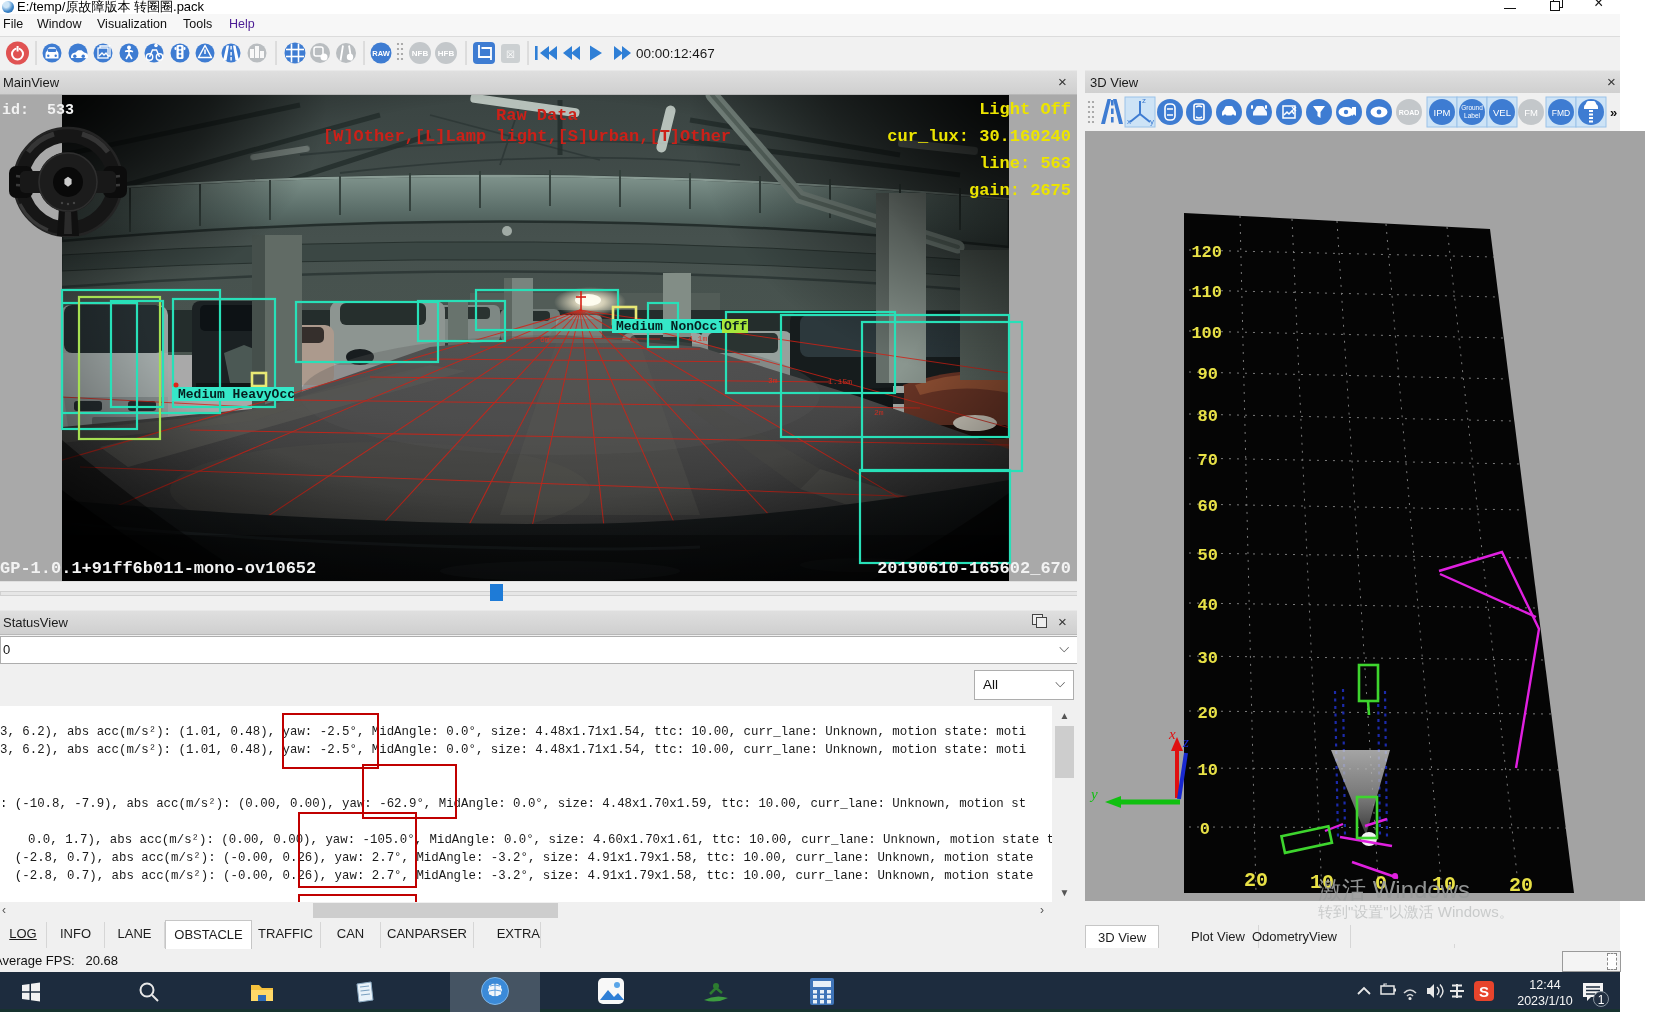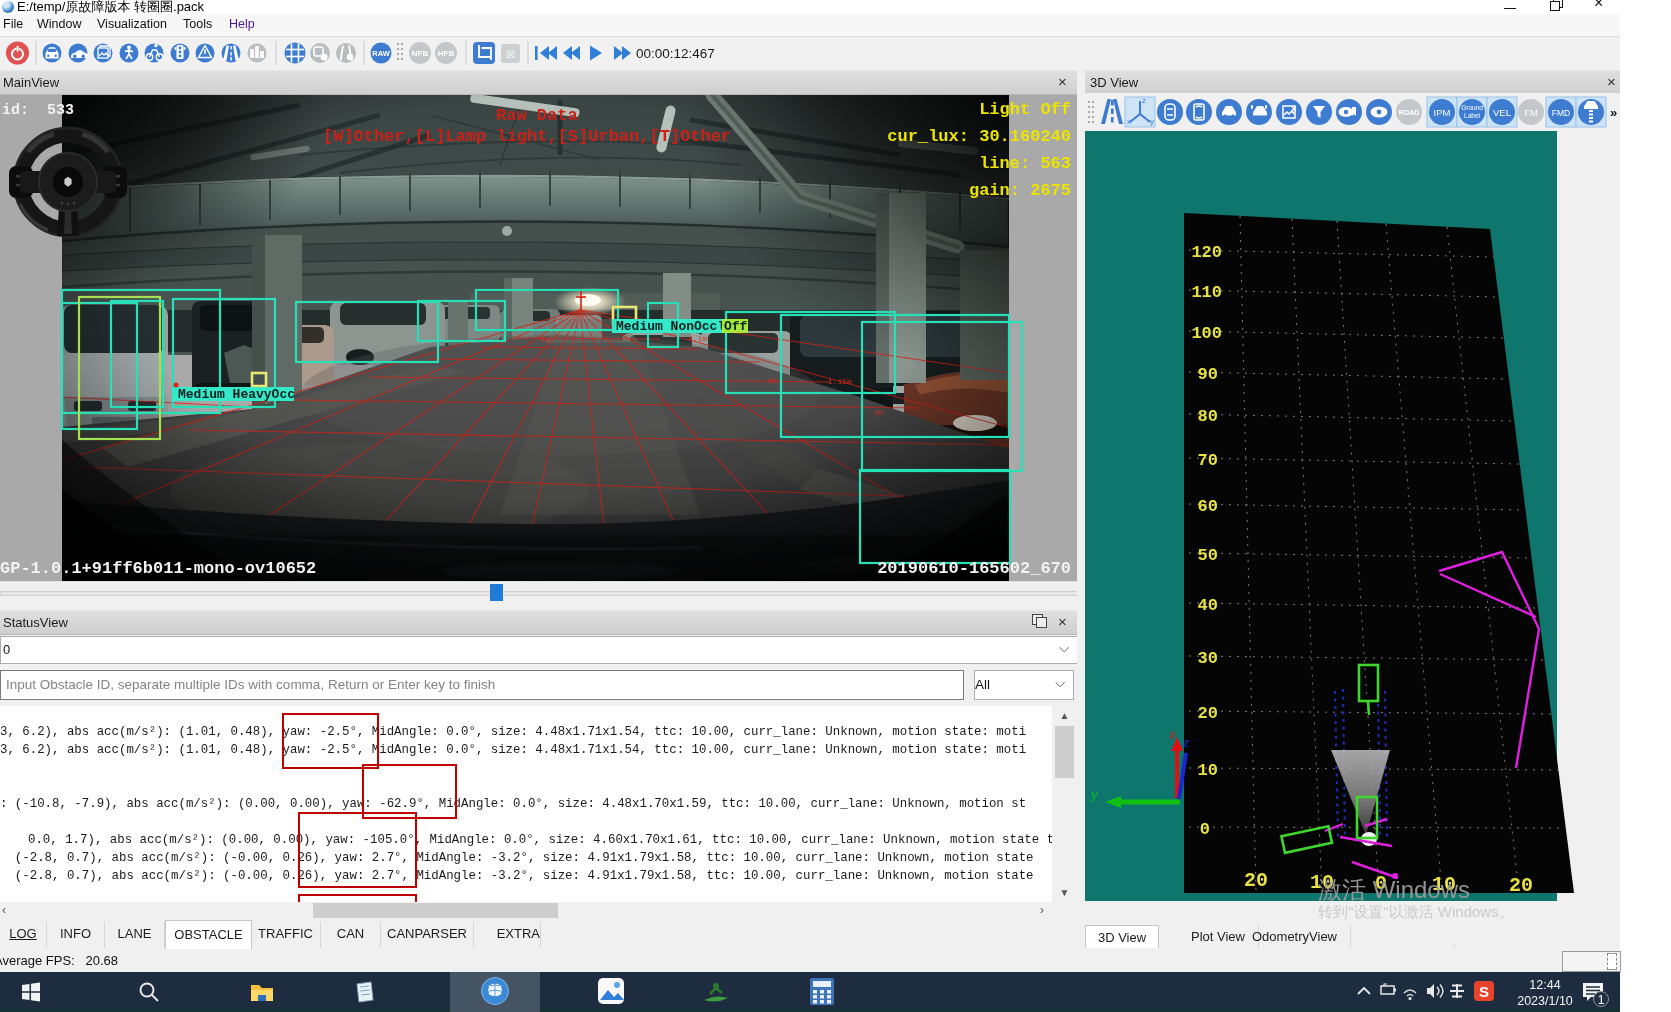--- a/index.html
+++ b/index.html
@@ -478,25 +478,22 @@
     <span style="position:absolute;left:1032px;top:3px;width:9px;height:9px;border:1px solid #444;background:#eee;"></span>
     <span style="position:absolute;left:1036px;top:6px;width:9px;height:9px;border:1px solid #444;background:#eee;"></span>
     <span style="position:absolute;left:1058px;top:2px;font-size:15px;color:#333;">×</span>
   </div>
 
   <div class="abs" style="left:0;top:636px;width:1076px;height:26px;background:#fff;border:1px solid #adadad;">
     <span style="position:absolute;left:2px;top:5px;font-size:13px;color:#111;">0</span>
     <span style="position:absolute;right:8px;top:3px;color:#444;font-size:13px;">⌵</span>
   </div>
 
-  <div class="abs" style="left:0;top:670px;width:962px;height:28px;background:#fff;border:1px solid #7a7a7a;">
-    <span style="position:absolute;left:5px;top:6px;font-size:13.5px;color:#838383;">Input Obstacle ID, separate multiple IDs with comma, Return or Enter key to finish</span>
-  </div>
   <div class="abs" style="left:974px;top:670px;width:98px;height:28px;background:#fff;border:1px solid #adadad;">
-    <span style="position:absolute;left:0;top:6px;font-size:13.5px;color:#111;">All</span>
+    <span style="position:absolute;left:8px;top:6px;font-size:13.5px;color:#111;">All</span>
     <span style="position:absolute;right:8px;top:4px;color:#444;font-size:13px;">⌵</span>
   </div>
 
   <div class="abs mono" style="left:0;top:706px;width:1052px;height:196px;background:#fff;overflow:hidden;font-size:12.4px;color:#1a1a1a;line-height:18px;white-space:pre;font-family:Liberation Mono, monospace;" id="logarea"><div class="abs" style="left:0;top:17px;">3, 6.2), abs acc(m/s²): (1.01, 0.48), yaw: -2.5°, MidAngle: 0.0°, size: 4.48x1.71x1.54, ttc: 10.00, curr_lane: Unknown, motion state: moti</div>
 <div class="abs" style="left:0;top:35px;">3, 6.2), abs acc(m/s²): (1.01, 0.48), yaw: -2.5°, MidAngle: 0.0°, size: 4.48x1.71x1.54, ttc: 10.00, curr_lane: Unknown, motion state: moti</div>
 <div class="abs" style="left:0;top:89px;">: (-10.8, -7.9), abs acc(m/s²): (0.00, 0.00), yaw: -62.9°, MidAngle: 0.0°, size: 4.48x1.70x1.59, ttc: 10.00, curr_lane: Unknown, motion st</div>
 <div class="abs" style="left:0;top:125px;padding-left:28px;">0.0, 1.7), abs acc(m/s²): (0.00, 0.00), yaw: -105.0°, MidAngle: 0.0°, size: 4.60x1.70x1.61, ttc: 10.00, curr_lane: Unknown, motion state t</div>
 <div class="abs" style="left:0;top:143px;">  (-2.8, 0.7), abs acc(m/s²): (-0.00, 0.26), yaw: 2.7°, MidAngle: -3.2°, size: 4.91x1.79x1.58, ttc: 10.00, curr_lane: Unknown, motion state</div>
 <div class="abs" style="left:0;top:161px;">  (-2.8, 0.7), abs acc(m/s²): (-0.00, 0.26), yaw: 2.7°, MidAngle: -3.2°, size: 4.91x1.79x1.58, ttc: 10.00, curr_lane: Unknown, motion state</div>
 <div class="abs" style="left:282px;top:7px;width:93px;height:52px;border:2px solid #c00000;"></div>
@@ -629,21 +626,21 @@
     <g fill="#fff">
       <path d="M499,14 q0,-1.8 1.6,-2.8 l1,-2.2 q0.5,-1 1.7,-1 h5.4 q1.2,0 1.7,1 l1,2.2 q1.6,1 1.6,2.8 v2 h-14 z"></path>
       <rect x="504" y="17" width="4" height="2"></rect>
           <rect x="504" y="20.5" width="4" height="2"></rect>
       <rect x="504" y="24" width="4" height="2"></rect>
           <rect x="504" y="27.5" width="4" height="2"></rect>
     </g>
     <text x="525" y="24" font-size="13px" fill="#111" font-weight="bold" font-family="Liberation Sans,sans-serif">»</text>
   </svg>
   </div>
-  <div class="abs" style="left:1085px;top:131px;width:472px;height:770px;background:#0f766e;" id="canvas3d">
+  <div class="abs" style="left:1085px;top:131px;width:560px;height:770px;background:#a3a3a3;" id="canvas3d">
   <svg width="535" height="770" viewBox="0 0 535 770">
     <defs>
       <linearGradient id="cone" x1="0" y1="0" x2="0" y2="1">
         <stop offset="0" stop-color="#cccccc"></stop>
         <stop offset="0.6" stop-color="#8f8f8f"></stop>
         <stop offset="1" stop-color="#454545"></stop>
       </linearGradient>
     </defs>
 
     <polygon points="99,82 405,98 489,762 99,762" fill="#050505"></polygon>

